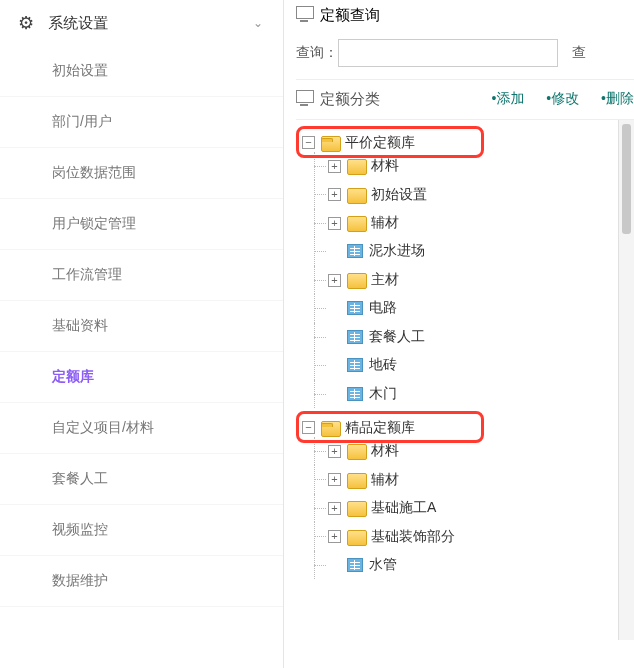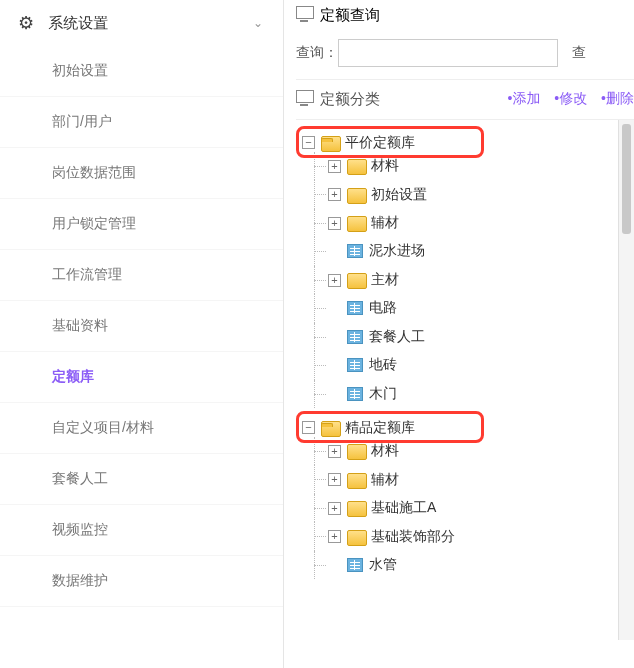--- a/index.html
+++ b/index.html
@@ -117,22 +117,22 @@
       padding: 10px 0;
       color: #555;
       font-size: 15px;
       border-bottom: 1px solid #eee;
     }
     .cat-header .links {
       margin-left: auto;
       font-size: 14px;
     }
     .cat-header .links a {
-      color: #8b5cf6;
-      margin-left: 10px;
+      color: #0f766e;
+      margin-left: 18px;
       text-decoration: none;
       cursor: pointer;
     }
     
     .tree-wrapper {
       position: relative;
       height: 520px;
       overflow: hidden;
     }
     .tree {

